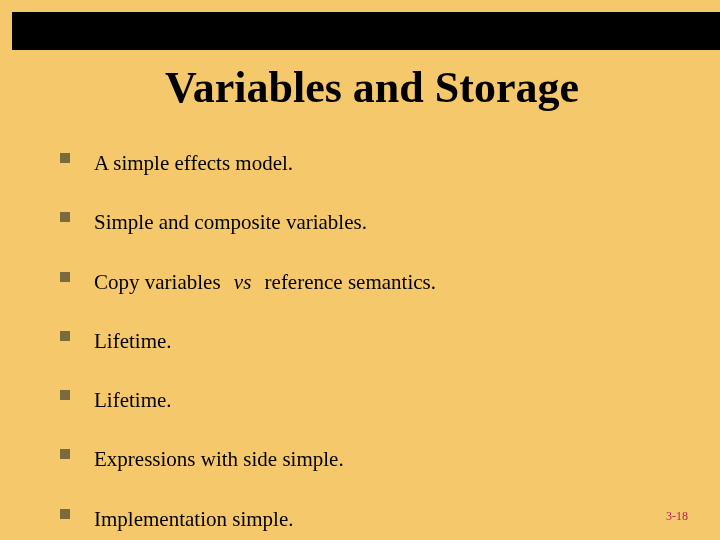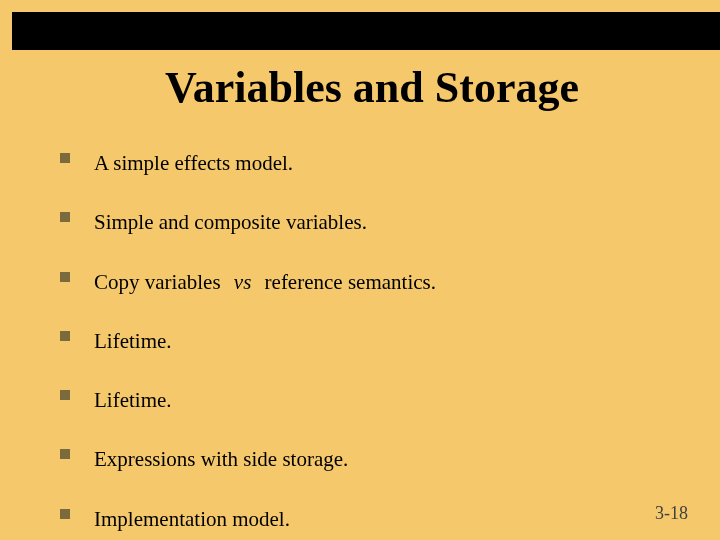--- a/index.html
+++ b/index.html
@@ -47,22 +47,22 @@
     margin-top: 7px;
     margin-right: 16px;
     flex-shrink: 0;
   }
   .item-text { line-height: 1.3; }
   .item-text .it { font-style: italic; }
   .page-num {
     position: absolute;
     bottom: 20px;
     right: 36px;
-    font-size: 18px;
-    color: #404040;
+    font-size: 12px;
+    color: #be185d;
   }
 </style>
 </head>
 <body>
 
 <div class="top-bar"></div>
 
 <h1 class="title">Variables and Storage</h1>
 
 <div class="content">
@@ -81,21 +81,21 @@
   <div class="item">
     <span class="bullet"></span>
     <span class="item-text"><span>Lifetime.</span><span class="it"></span><span></span></span>
   </div>
   <div class="item">
     <span class="bullet"></span>
     <span class="item-text"><span>Lifetime.</span><span class="it"></span><span></span></span>
   </div>
   <div class="item">
     <span class="bullet"></span>
-    <span class="item-text"><span>Expressions with side storage.</span><span class="it"></span><span></span></span>
+    <span class="item-text"><span>Expressions with side simple.</span><span class="it"></span><span></span></span>
   </div>
   <div class="item">
     <span class="bullet"></span>
-    <span class="item-text"><span>Implementation model.</span><span class="it"></span><span></span></span>
+    <span class="item-text"><span>Implementation simple.</span><span class="it"></span><span></span></span>
   </div>
 </div>
 
 <div class="page-num">3-18</div>
 
 </body></html>

